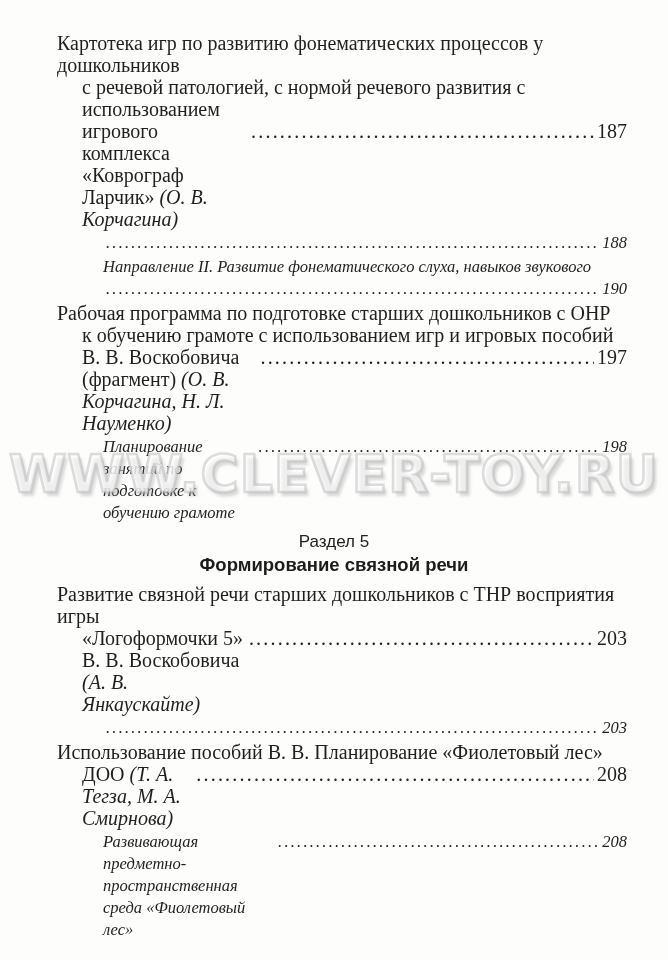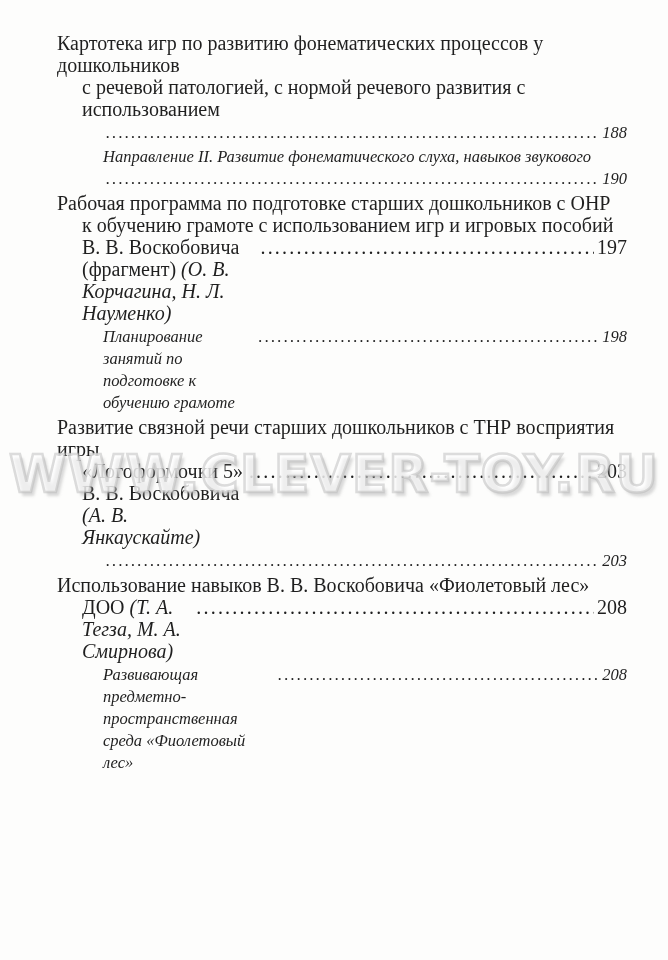--- a/index.html
+++ b/index.html
@@ -75,20 +75,25 @@
 </style>
 </head>
 <body>
 
 <div class="page">
   <div class="watermark">WWW.CLEVER-TOY.RU</div>
   <div class="toc-list">
       <div class="entry level1">
         <div class="line">Картотека игр по развитию фонематических процессов у дошкольников</div>
         <div class="line">с речевой патологией, с нормой речевого развития с использованием</div>
+        <div class="line lastline">
+          <span class="txt"><span class="seg-rm">игрового комплекса «Коврограф Ларчик» </span><span class="seg-it">(О. В. Корчагина)</span><span class="seg-rm"> </span></span>
+          <span class="dots"></span>
+          <span class="pagenum">187</span>
+        </div>
       </div>
       <div class="entry level2">
         <div class="line lastline">
           <span class="dots"></span>
           <span class="pagenum">188</span>
         </div>
       </div>
       <div class="entry level2">
         <div class="line">Направление II. Развитие фонематического слуха, навыков звукового</div>
         <div class="line lastline">
@@ -105,36 +110,40 @@
           <span class="pagenum">197</span>
         </div>
       </div>
       <div class="entry level2">
         <div class="line lastline">
           <span class="txt"><span class="seg-it">Планирование занятий по подготовке к обучению грамоте</span></span>
           <span class="dots"></span>
           <span class="pagenum">198</span>
         </div>
       </div>
+      <div class="section">
+        <div class="section-label">Раздел 5</div>
+        <div class="section-title">Формирование связной речи</div>
+      </div>
       <div class="entry level1">
         <div class="line">Развитие связной речи старших дошкольников с ТНР восприятия игры</div>
         <div class="line lastline">
           <span class="txt"><span class="seg-rm">«Логоформочки 5» В. В. Воскобовича </span><span class="seg-it">(А. В. Янкаускайте)</span><span class="seg-rm"> </span></span>
           <span class="dots"></span>
           <span class="pagenum">203</span>
         </div>
       </div>
       <div class="entry level2">
         <div class="line lastline">
           <span class="dots"></span>
           <span class="pagenum">203</span>
         </div>
       </div>
       <div class="entry level1">
-        <div class="line">Использование навыков В. В. Воскобовича «Фиолетовый лес»</div>
+        <div class="line">Использование пособий В. В. Планирование «Фиолетовый лес»</div>
         <div class="line lastline">
           <span class="txt"><span class="seg-rm">ДОО </span><span class="seg-it">(Т. А. Тегза, М. А. Смирнова)</span><span class="seg-rm"> </span></span>
           <span class="dots"></span>
           <span class="pagenum">208</span>
         </div>
       </div>
       <div class="entry level2">
         <div class="line lastline">
           <span class="txt"><span class="seg-it">Развивающая предметно-пространственная среда «Фиолетовый лес»</span></span>
           <span class="dots"></span>

